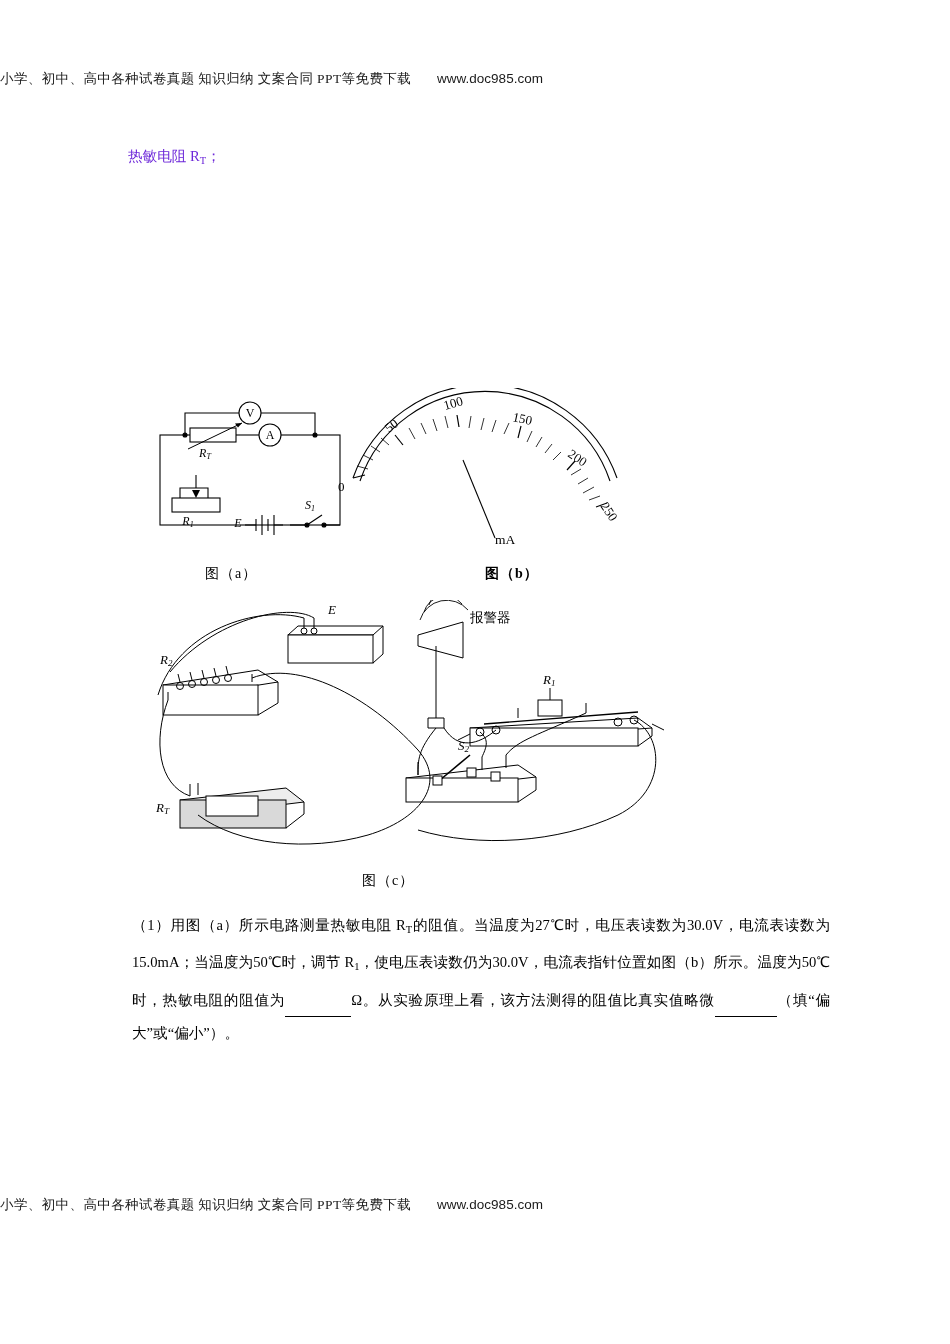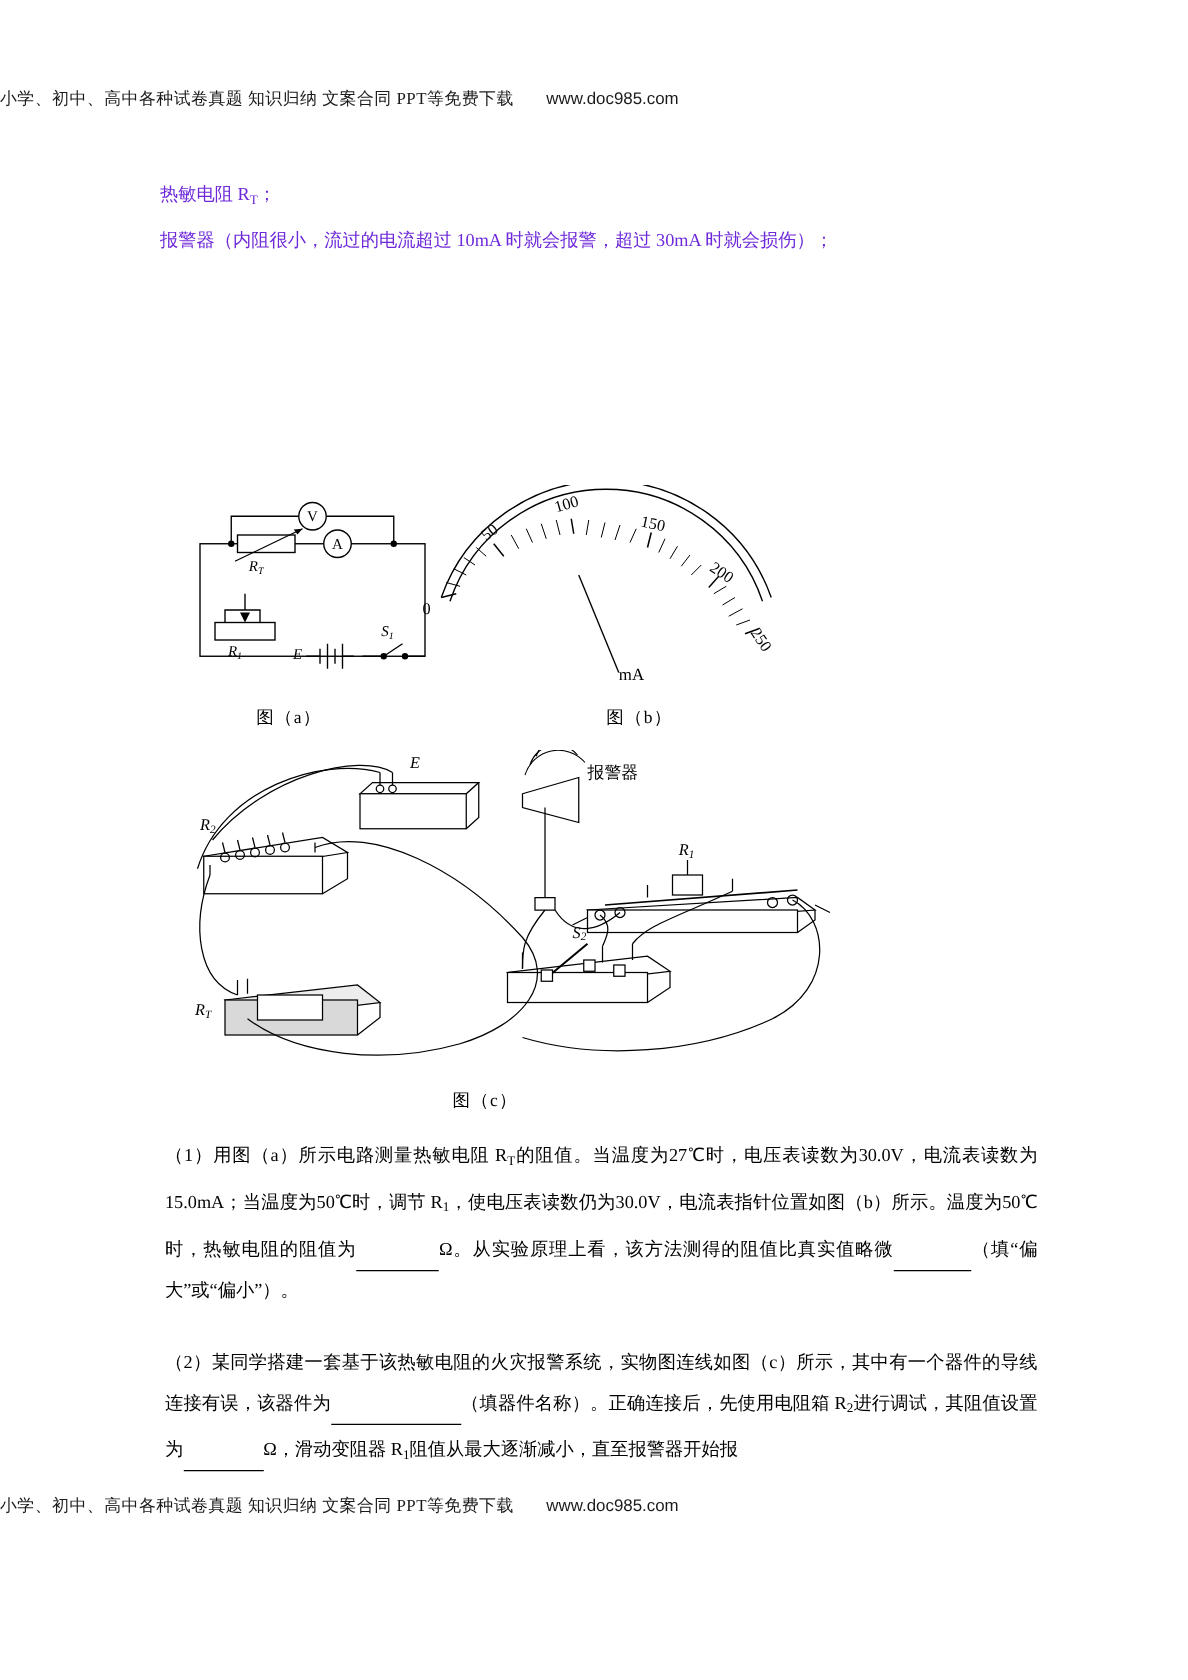--- a/index.html
+++ b/index.html
@@ -72,21 +72,20 @@
 <body>
 
 <div class="page">
 
   <div class="hdr">
     <span>小学、初中、高中各种试卷真题  知识归纳  文案合同  PPT等免费下载</span><span class="url">www.doc985.com</span>
   </div>
 
   <div class="body-text" style="top:140px;">
     <div class="ln">热敏电阻 R<sub>T</sub>；</div>
-    <div class="ln">报警器（内阻很小，流过的电流超过 10mA 时就会报警，超过 30mA 时就会损伤）；</div>
   </div>
 
   <div class="figwrap" style="left:150px; top:395px;">
     <svg width="200" height="170" viewBox="0 0 200 170">
       <g stroke="#000" fill="none" stroke-width="1.1">
 
         <rect x="10" y="40" width="180" height="90"></rect>
 
         <path d="M35 40 L35 18 L165 18 L165 40"></path>
 
@@ -174,21 +173,21 @@
         <text x="3" y="103">0</text>
         <text x="54" y="45" transform="rotate(-38 54 45)">50</text>
         <text x="110" y="22" transform="rotate(-16 110 22)">100</text>
         <text x="177" y="33" transform="rotate(12 177 33)">150</text>
         <text x="232" y="68" transform="rotate(34 232 68)">200</text>
         <text x="265" y="118" transform="rotate(56 265 118)">250</text>
         <text x="160" y="156" font-size="13.5">mA</text>
       </g>
     </svg>
   </div>
-  <div class="caption" style="left:485px; top:565px;">图（b）</div>
+  <div class="caption" style="left:485px; top:565px;font-weight:bold;">图（b）</div>
 
   <div class="figwrap" style="left:118px; top:600px;">
     <svg width="560" height="280" viewBox="0 0 560 280">
       <g stroke="#000" fill="none" stroke-width="1">
 
         <g>
           <path d="M170 35 L255 35 L265 26 L180 26 Z" fill="#fff"></path>
           <rect x="170" y="35" width="85" height="28" fill="#fff"></rect>
           <path d="M255 63 L265 54 L265 26"></path>
           <circle cx="186" cy="31" r="3" fill="#fff"></circle>
@@ -276,21 +275,18 @@
         <text x="352" y="22">报警器</text>
       </g>
     </svg>
   </div>
   <div class="caption" style="left:362px; top:872px;">图（c）</div>
 
   <div class="qblock" style="top:905px;">
     <p>（1）用图（a）所示电路测量热敏电阻 R<sub>T</sub>的阻值。当温度为27℃时，电压表读数为30.0V，电流表读数为15.0mA；当温度为50℃时，调节 R<sub>1</sub>，使电压表读数仍为30.0V，电流表指针位置如图（b）所示。温度为50℃时，热敏电阻的阻值为<span class="ul" style="width:66px;">&nbsp;</span>Ω。从实验原理上看，该方法测得的阻值比真实值略微<span class="ul" style="width:62px;">&nbsp;</span>（填“偏大”或“偏小”）。</p>
   </div>
 
-  <div class="qblock" style="top:1070px;">
-    <p>（2）某同学搭建一套基于该热敏电阻的火灾报警系统，实物图连线如图（c）所示，其中有一个器件的导线连接有误，该器件为<span class="ul" style="width:104px;">&nbsp;</span>（填器件名称）。正确连接后，先使用电阻箱 R<sub>2</sub>进行调试，其阻值设置为<span class="ul" style="width:64px;">&nbsp;</span>Ω，滑动变阻器 R<sub>1</sub>阻值从最大逐渐减小，直至报警器开始报</p>
-  </div>
 
   <div class="ftr">
     <span>小学、初中、高中各种试卷真题  知识归纳  文案合同  PPT等免费下载</span><span class="url">www.doc985.com</span>
   </div>
 
 </div>
 
 </body></html>

